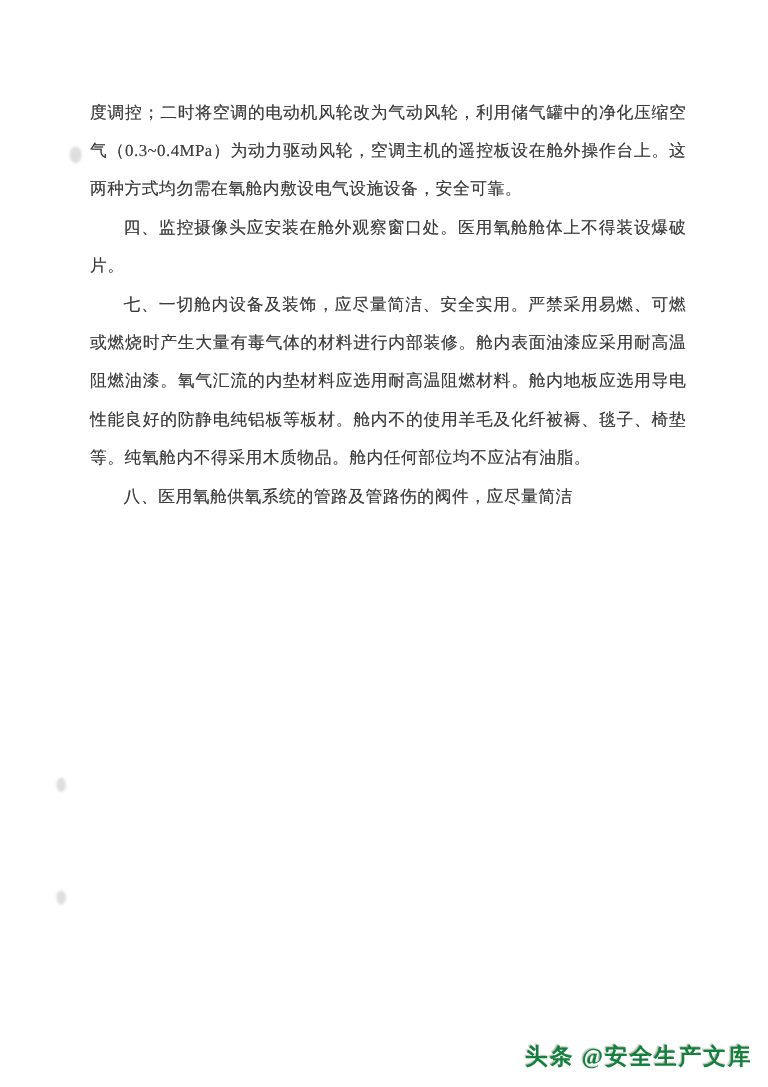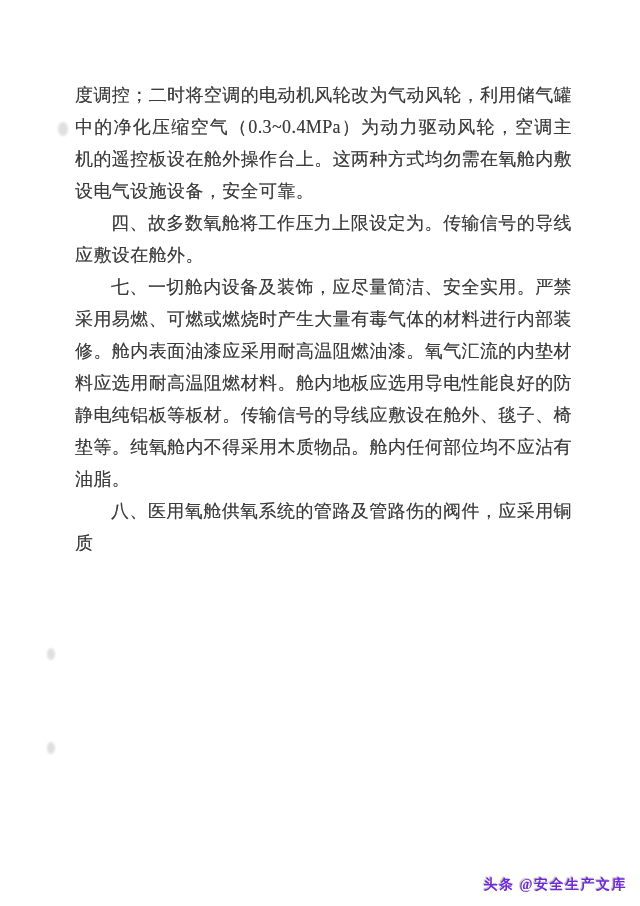--- a/index.html
+++ b/index.html
@@ -16,63 +16,63 @@
     font-family: "Liberation Serif", "DejaVu Serif", serif;
   }
   .text-block {
     position: absolute;
     left: 75px;
     top: 79px;
     width: 497px;
   }
   .para {
     margin: 0;
-    font-size: 18px;
+    font-size: 14px;
     line-height: 32px;
     letter-spacing: 0.4px;
     color: #3c3c3c;
     text-align: justify;
     text-justify: inter-character;
     text-indent: 2em;
     text-shadow: 0 0 0.5px rgba(70, 70, 70, 0.65);
   }
   .para.continuation {
     text-indent: 0;
   }
   .watermark {
     position: absolute;
     right: 13px;
     bottom: 12px;
-    font-size: 14px;
+    font-size: 19px;
     font-weight: bold;
     letter-spacing: 1.5px;
-    color: #6d28d9;
+    color: #15803d;
     text-shadow: 1px 1px 0 #ffffff, -1px -1px 1px rgba(95, 90, 84, 0.45);
     white-space: nowrap;
   }
   .scan-artifact {
     position: absolute;
     background: rgba(150, 150, 150, 0.30);
     border-radius: 50%;
     filter: blur(1px);
   }
   .artifact-1 { left: 58px; top: 122px; width: 10px; height: 14px; }
   .artifact-2 { left: 47px; top: 648px; width: 8px;  height: 12px; }
   .artifact-3 { left: 47px; top: 742px; width: 8px;  height: 12px; }
 </style>
 </head>
 <body>
 
 <div class="page">
 
   <div class="text-block">
     <p class="para continuation">度调控；二时将空调的电动机风轮改为气动风轮，利用储气罐中的净化压缩空气（0.3~0.4MPa）为动力驱动风轮，空调主机的遥控板设在舱外操作台上。这两种方式均勿需在氧舱内敷设电气设施设备，安全可靠。</p>
-    <p class="para">四、故多数氧舱将工作压力上限设定为。传输信号的导线应敷设在舱外。</p>
-    <p class="para">七、一切舱内设备及装饰，应尽量简洁、安全实用。严禁采用易燃、可燃或燃烧时产生大量有毒气体的材料进行内部装修。舱内表面油漆应采用耐高温阻燃油漆。氧气汇流的内垫材料应选用耐高温阻燃材料。舱内地板应选用导电性能良好的防静电纯铝板等板材。传输信号的导线应敷设在舱外、毯子、椅垫等。纯氧舱内不得采用木质物品。舱内任何部位均不应沾有油脂。</p>
-    <p class="para">八、医用氧舱供氧系统的管路及管路伤的阀件，应采用铜质</p>
+    <p class="para">四、监控摄像头应安装在舱外观察窗口处。医用氧舱舱体上不得装设爆破片。</p>
+    <p class="para">七、一切舱内设备及装饰，应尽量简洁、安全实用。严禁采用易燃、可燃或燃烧时产生大量有毒气体的材料进行内部装修。舱内表面油漆应采用耐高温阻燃油漆。氧气汇流的内垫材料应选用耐高温阻燃材料。舱内地板应选用导电性能良好的防静电纯铝板等板材。舱内不的使用羊毛及化纤被褥、毯子、椅垫等。纯氧舱内不得采用木质物品。舱内任何部位均不应沾有油脂。</p>
+    <p class="para">八、医用氧舱供氧系统的管路及管路伤的阀件，应尽量简洁</p>
   </div>
 
   <div class="scan-artifact artifact-1"></div>
   <div class="scan-artifact artifact-2"></div>
   <div class="scan-artifact artifact-3"></div>
 
   <div class="watermark">头条 @安全生产文库</div>
 
 </div>
 

